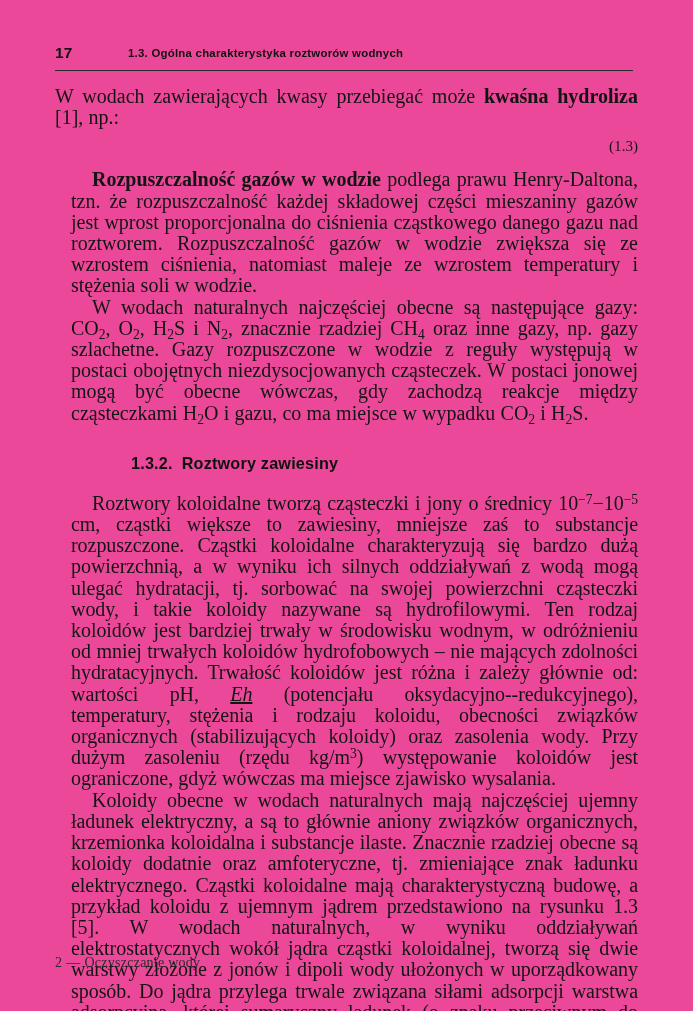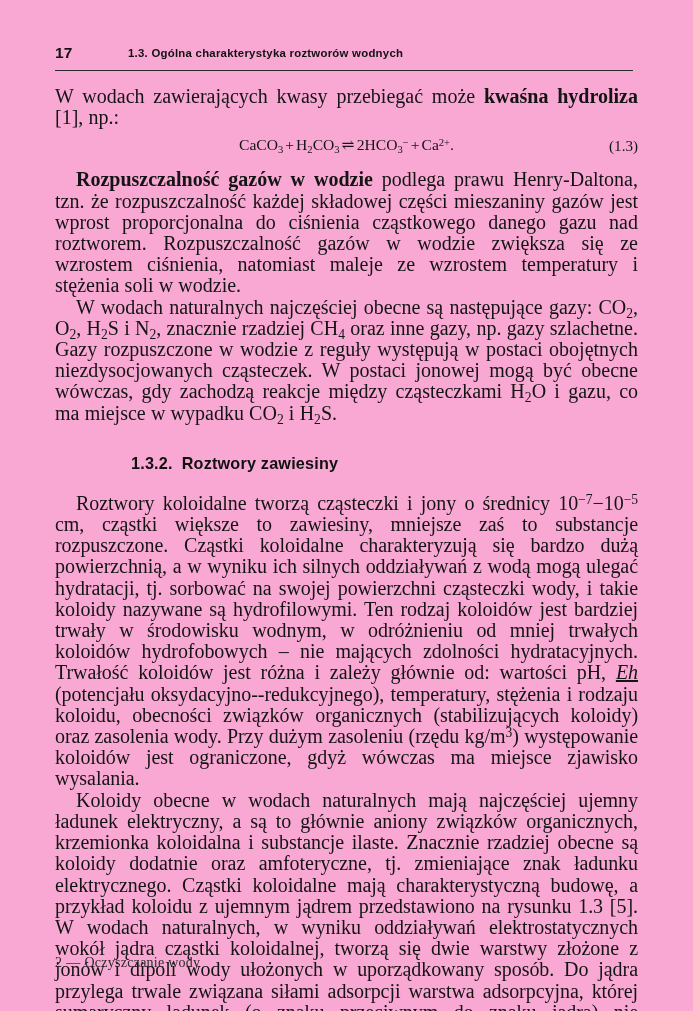--- a/index.html
+++ b/index.html
@@ -14,21 +14,21 @@
     font-family: "Liberation Serif", "DejaVu Serif", serif;
     color: #141414;
     overflow: hidden;
   }
 
   .page {
     position: absolute;
     left: 0; top: 0;
     width: 693px;
     height: 1011px;
-    background: #f9a8d4;
+    background: #ec4899;
   }
 
   
   .runhead {
     position: absolute;
     left: 55px;
     top: 44px;
     width: 583px;
     height: 26px;
   }
@@ -74,21 +74,21 @@
   p.para {
     margin: 0;
     font-size: 20px;
     line-height: 21.2px;
     text-align: justify;
     text-align-last: left;
     -webkit-hyphens: none;
     hyphens: none;
     word-spacing: 0.2px;
   }
-  p.indent { text-indent: 21px; }
+  p.indent { text-indent: 21px; margin-left: 16px; }
   p.noindent { text-indent: 0; }
 
   .tight { letter-spacing: -0.05px; }
 
   b.run-in {
     font-weight: bold;
   }
   i.var { font-style: italic; text-decoration: underline; }
 
   
@@ -153,21 +153,20 @@
     <span class="runhead-folio">17</span>
     <span class="runhead-title">1.3. Ogólna charakterystyka roztworów wodnych</span>
   </div>
   <div class="runhead-rule"></div>
 
   <div class="body">
 
     <p class="para noindent"><span>W wodach zawierających kwasy przebiegać może </span><b class="run-in">kwaśna hydroliza</b><span> [1], np.:</span></p>
 
     <div class="equation-row">
-      <div class="equation"><span>CaCO</span><sub>3</sub><span class="op">+</span><span>H</span><sub>2</sub><span>CO</span><sub>3</sub><span class="op">⇌</span><span>2</span><span>HCO</span><sub>3</sub><sup>−</sup><span class="op">+</span><span>Ca</span><sup>2+</sup><span>.</span></div>
       <div class="eqnum">(1.3)</div>
     </div>
 
 
     <p class="para indent"><b class="run-in">Rozpuszczalność gazów w wodzie</b><span> podlega prawu Henry-Daltona, tzn. że rozpuszczalność każdej składowej części mieszaniny gazów jest wprost proporcjonalna do ciśnienia cząstkowego danego gazu nad roztworem. Rozpuszczalność gazów w wodzie zwiększa się ze wzrostem ciśnienia, natomiast maleje ze wzrostem temperatury i stężenia soli w wodzie.</span></p>
 
     <p class="para indent"><span>W wodach naturalnych najczęściej obecne są następujące gazy: CO</span><sub>2</sub><span>, O</span><sub>2</sub><span>, H</span><sub>2</sub><span>S i N</span><sub>2</sub><span>, znacznie rzadziej CH</span><sub>4</sub><span> oraz inne gazy, np. gazy szlachetne. Gazy rozpuszczone w wodzie z reguły występują w postaci obojętnych niezdysocjowanych cząsteczek. W postaci jonowej mogą być obecne wówczas, gdy zachodzą reakcje między cząsteczkami H</span><sub>2</sub><span>O i gazu, co ma miejsce w wypadku CO</span><sub>2</sub><span> i H</span><sub>2</sub><span>S.</span></p>
 
     <div class="sec-wrap">
       <h2 class="section"><span class="sec-num">1.3.2.</span><span>Roztwory zawiesiny</span></h2>

